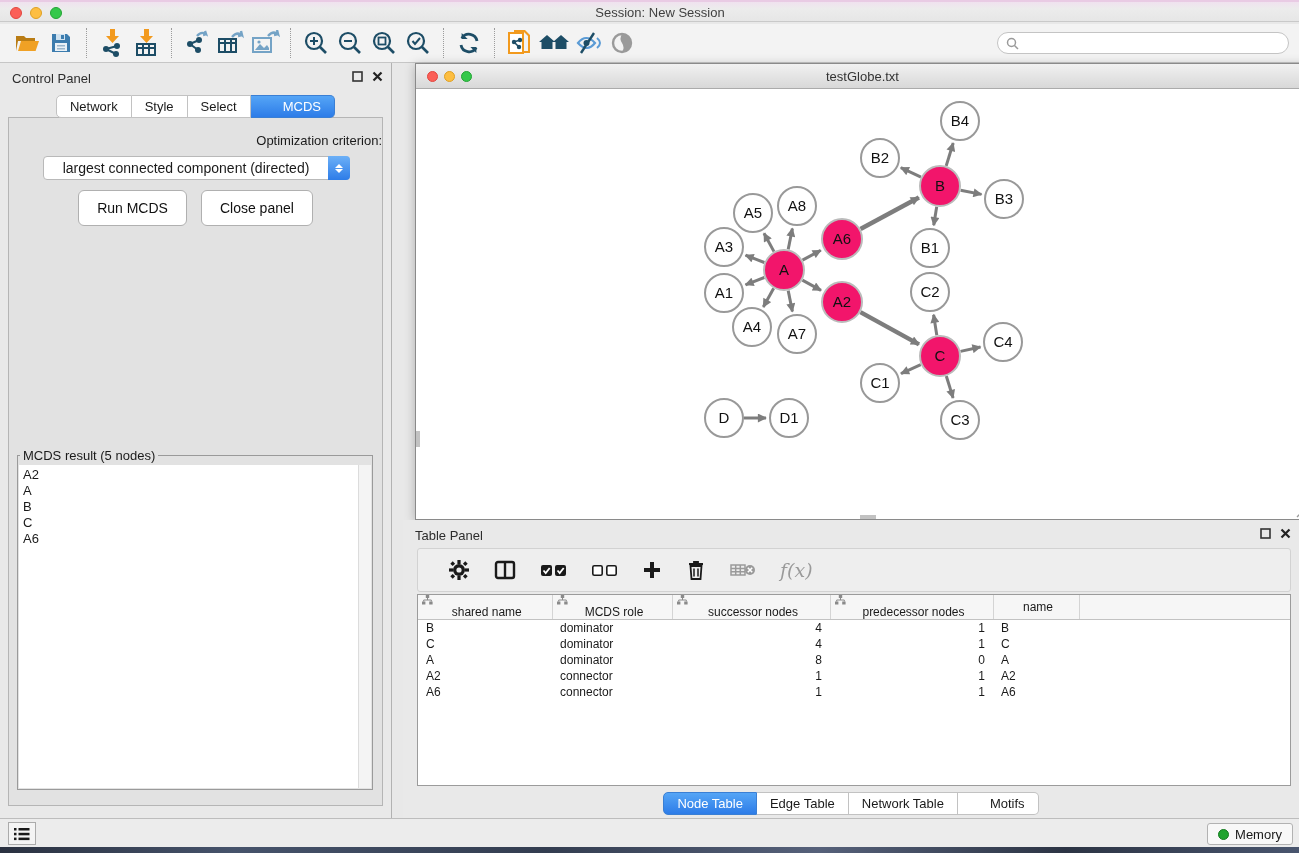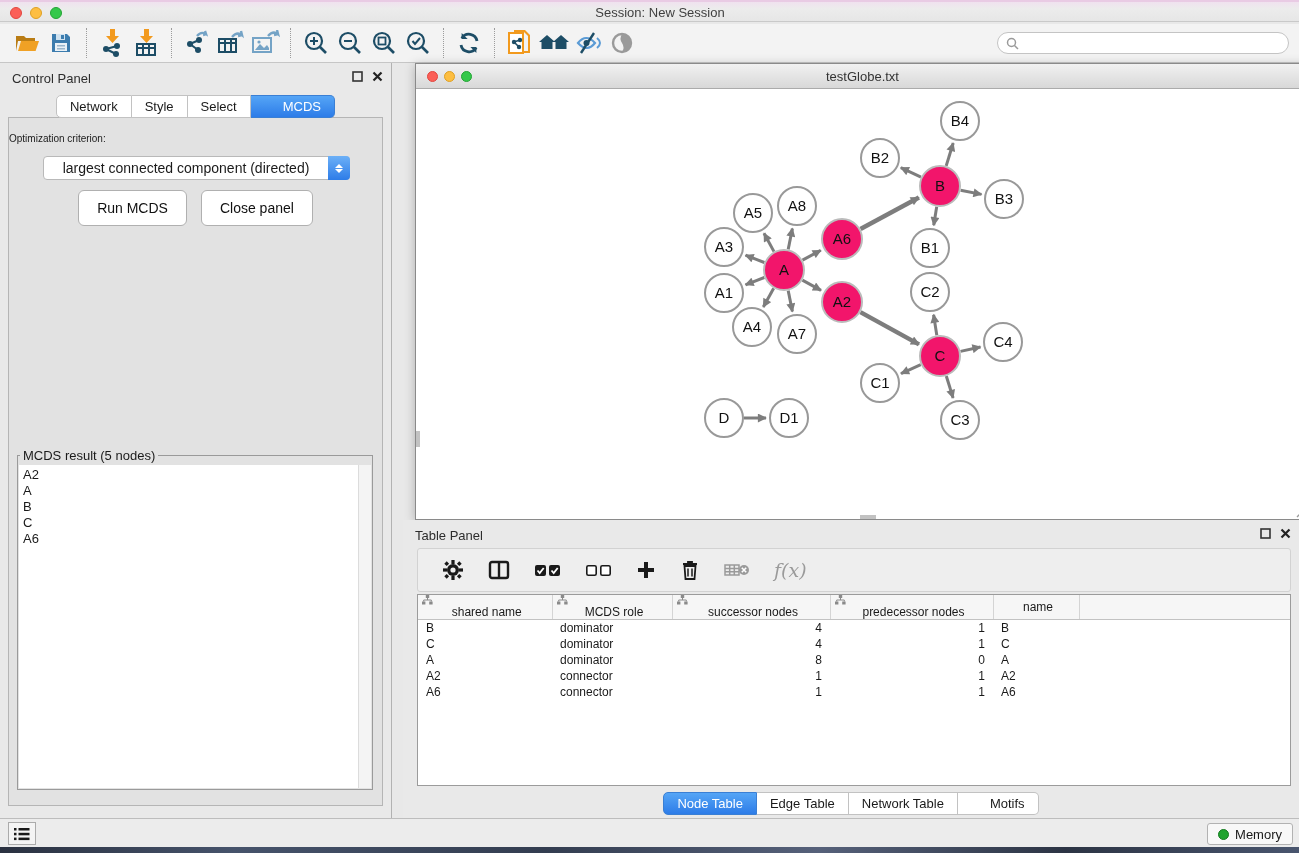--- a/index.html
+++ b/index.html
@@ -42,21 +42,21 @@
   .panel-icons { position:absolute; right:8px; top:8px; display:flex; gap:9px; align-items:center; }
   .cp-tabs { position:absolute; left:0; right:0; top:32px; display:flex; justify-content:center; z-index:2; }
   .seg { font-size:13px; padding:3px 13px; background:#fff; border:1px solid #c2c2c2; border-left:none; cursor:default; }
   .seg:first-child { border-left:1px solid #c2c2c2; border-radius:5px 0 0 5px; }
   .seg:last-child { border-radius:0 5px 5px 0;padding-left:32px; }
   .seg.active { background:linear-gradient(#55a5f6, #2d7ce8); color:#fff; border-color:#3a7fd4; }
   .cp-content {
     position:absolute; left:8px; right:8px; top:54px; bottom:12px;
     background:#e2e2e2; border:1px solid #b5b5b5;
   }
-  .opt-label { position:absolute; left:0; right:0; top:15px; text-align:left; font-size:10px; }
+  .opt-label { position:absolute; left:8px; right:0; top:15px; text-align:right; font-size:13px; }
   .dropdown {
     position:absolute; left:34px; right:32px; top:38px; height:24px;
     background:#fff; border:1px solid #b9b9b9; border-radius:4px;
     display:flex; align-items:center;
   }
   .dropdown .dval { flex:1; text-align:center; font-size:14px; }
   .dropdown .stepper {
     width:22px; height:24px; margin:-1px -1px -1px 0; border-radius:0 4px 4px 0;
     background:linear-gradient(#6cb0f7, #2d7ce8); display:flex; flex-direction:column;
     align-items:center; justify-content:center; gap:1px;
@@ -95,21 +95,21 @@
   .tl2.green { left:45px; background:#34c84a; border:1px solid #23a434; }
   .net-canvas { position:absolute; left:0; top:25px; width:893px; height:430px; background:#fff;text-align:center; }
   .scrollmark-v { position:absolute; left:0; top:342px; width:4px; height:16px; background:#c2c2c2; }
   .scrollmark-h { position:absolute; left:444px; bottom:0; width:16px; height:4px; background:#c2c2c2; }
   .resize-grip { position:absolute; right:1px; bottom:1px; }
   
   .table-panel { position:absolute; left:403px; top:520px; width:896px; height:298px; background:#e9e9e9; }
   .tp-toolbar {
     position:absolute; left:14px; right:8px; top:28px; height:44px;
     background:#eeeeee; border:1px solid #d2d2d2; border-radius:3px;
-    display:flex; align-items:center; gap:24px; padding-left:24px;
+    display:flex; align-items:center; gap:24px; padding-left:30px;
   }
   .fx { font-family:"DejaVu Serif", serif; font-style:italic; font-size:19px; color:#9a9a9a; }
   .tp-table-wrap { position:absolute; left:14px; right:8px; top:74px; height:192px; background:#fff; border:1px solid #9b9b9b; overflow:hidden; }
   table.datatable { border-collapse:collapse; width:100%; font-size:12px; }
   table.datatable th {
     background:#f6f6f6; border-bottom:1px solid #c2c2c2; border-right:1px solid #d4d4d4;
     font-weight:normal; font-size:12px; height:22px; padding:0 4px; white-space:nowrap;
   }
   table.datatable th .hlabel { margin-left:4px; }
   table.datatable th:last-child { border-right:none; }

